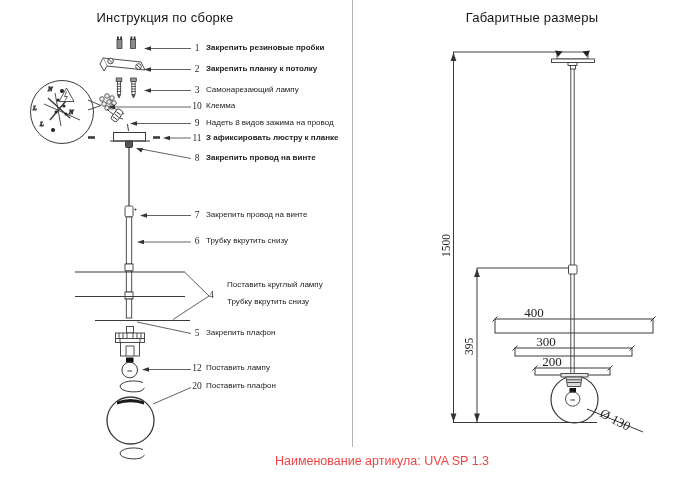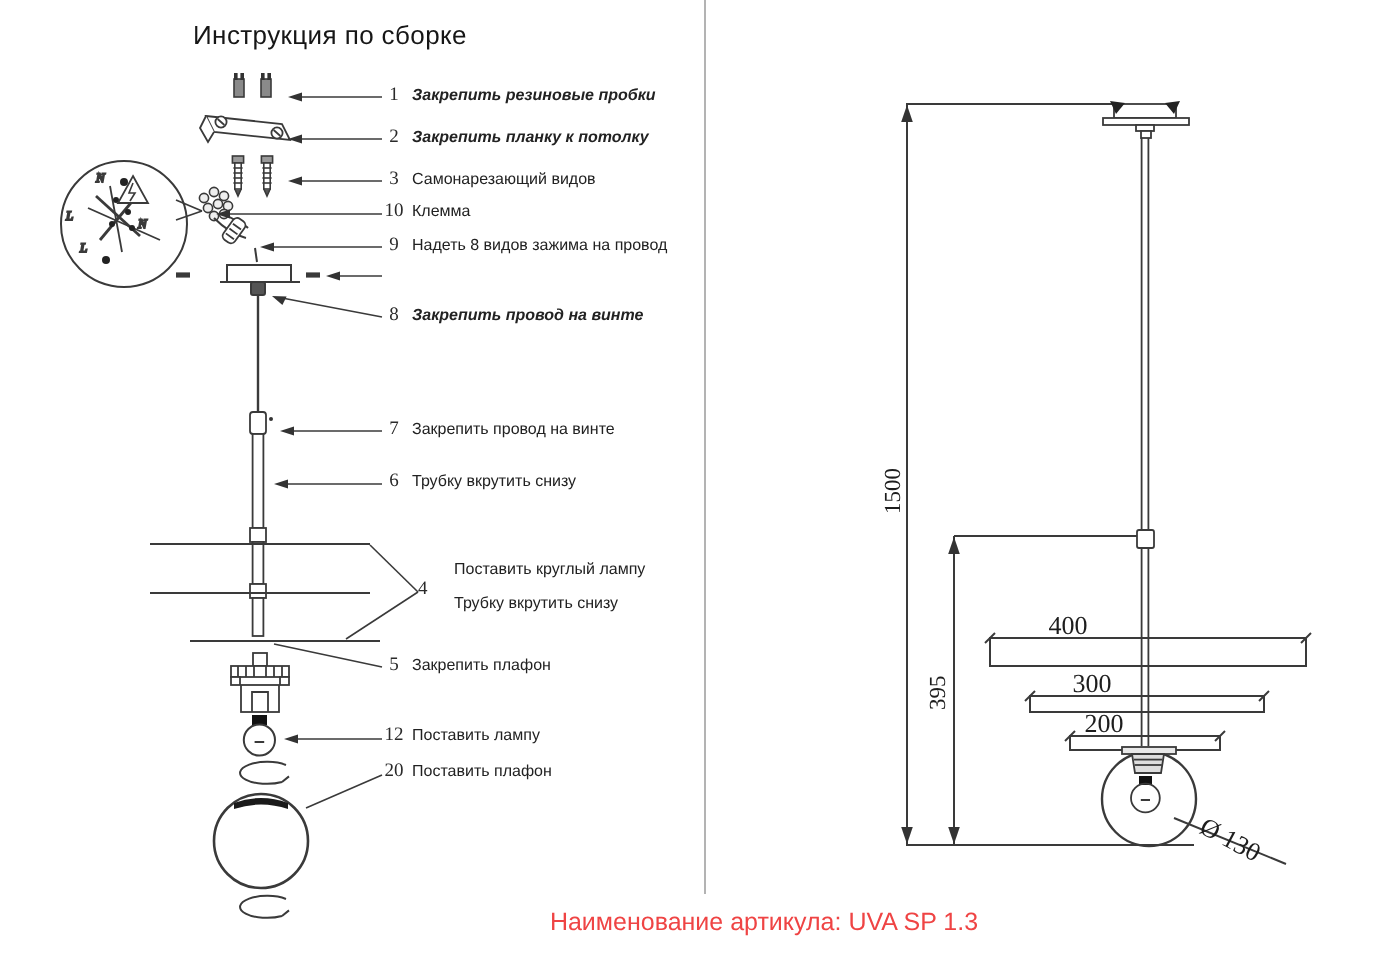--- a/index.html
+++ b/index.html
@@ -6,34 +6,35 @@
   .page{position:relative;width:700px;height:483px;background:#ffffff;overflow:hidden;
         font-family:"Liberation Sans",sans-serif;color:#1d1d1d;padding-left:13px;}
   .title{position:absolute;font-size:13px;letter-spacing:.2px;color:#161616;text-align:center;}
   .title.left{left:55px;top:10px;width:220px;}
   .title.right{left:432px;top:10px;width:200px;}
   .footer{position:absolute;left:0;top:454px;width:676px;text-align:center;font-size:12.5px;color:#ef4444;margin-left:44px;}
   svg{position:absolute;left:0;top:0;}
   .step{position:absolute;left:190px;display:flex;align-items:flex-start;line-height:10px;white-space:nowrap;}
   .step .num{font-family:"Liberation Serif",serif;font-size:9.5px;color:#2a2a2a;width:14px;text-align:center;flex:0 0 14px;}
   .step .txt{font-size:8px;color:#222;margin-left:2px;}
-  .step.b .txt{font-weight:bold;font-style:italic;}
+  .step.b .txt{font-weight:bold;}
   .s4txt{position:absolute;left:227px;font-size:8px;color:#222;white-space:nowrap;line-height:10px;}
   .s4num{position:absolute;left:209px;font-family:"Liberation Serif",serif;font-size:9.5px;color:#2a2a2a;line-height:10px;}
   text{fill:#1d1d1d;}
   .dim{font-family:"Liberation Serif",serif;font-size:13px;}
   .dimv{font-family:"Liberation Serif",serif;font-size:11.5px;}
   .wl{font-family:"Liberation Serif",serif;font-size:6.5px;font-style:italic;}
 </style>
 </head>
 <body>
 
 <div class="page">
 
   <div class="title left">Инструкция по сборке</div>
+  <div class="title right">Габаритные размеры</div>
 
   <svg width="700" height="483" viewBox="0 0 700 483">
     <g stroke="#3a3a3a" stroke-width="1" fill="none">
 
       <line x1="352.5" y1="0" x2="352.5" y2="447" stroke="#b3b3b3"></line>
 
       <g>
 
         <g>
           <rect x="117" y="39.5" width="5" height="9" fill="#8a8a8a" stroke-width="0.8"></rect>
@@ -288,30 +289,34 @@
   <div class="step b" style="top:43px">
       <span class="num">1</span>
       <span class="txt">Закрепить резиновые пробки</span>
     </div>
   <div class="step b" style="top:64px">
       <span class="num">2</span>
       <span class="txt">Закрепить планку к потолку</span>
     </div>
   <div class="step" style="top:85px">
       <span class="num">3</span>
-      <span class="txt">Самонарезающий видов</span>
+      <span class="txt">Самонарезающий лампу</span>
     </div>
   <div class="step" style="top:101px">
       <span class="num">10</span>
       <span class="txt">Клемма</span>
     </div>
   <div class="step" style="top:118px">
       <span class="num">9</span>
       <span class="txt">Надеть 8 видов зажима на провод</span>
     </div>
+  <div class="step b" style="top:133px">
+      <span class="num">11</span>
+      <span class="txt">З афиксировать люстру к планке</span>
+    </div>
   <div class="step b" style="top:153px">
       <span class="num">8</span>
       <span class="txt">Закрепить провод на винте</span>
     </div>
   <div class="step" style="top:210px">
       <span class="num">7</span>
       <span class="txt">Закрепить провод на винте</span>
     </div>
   <div class="step" style="top:236px">
       <span class="num">6</span>

